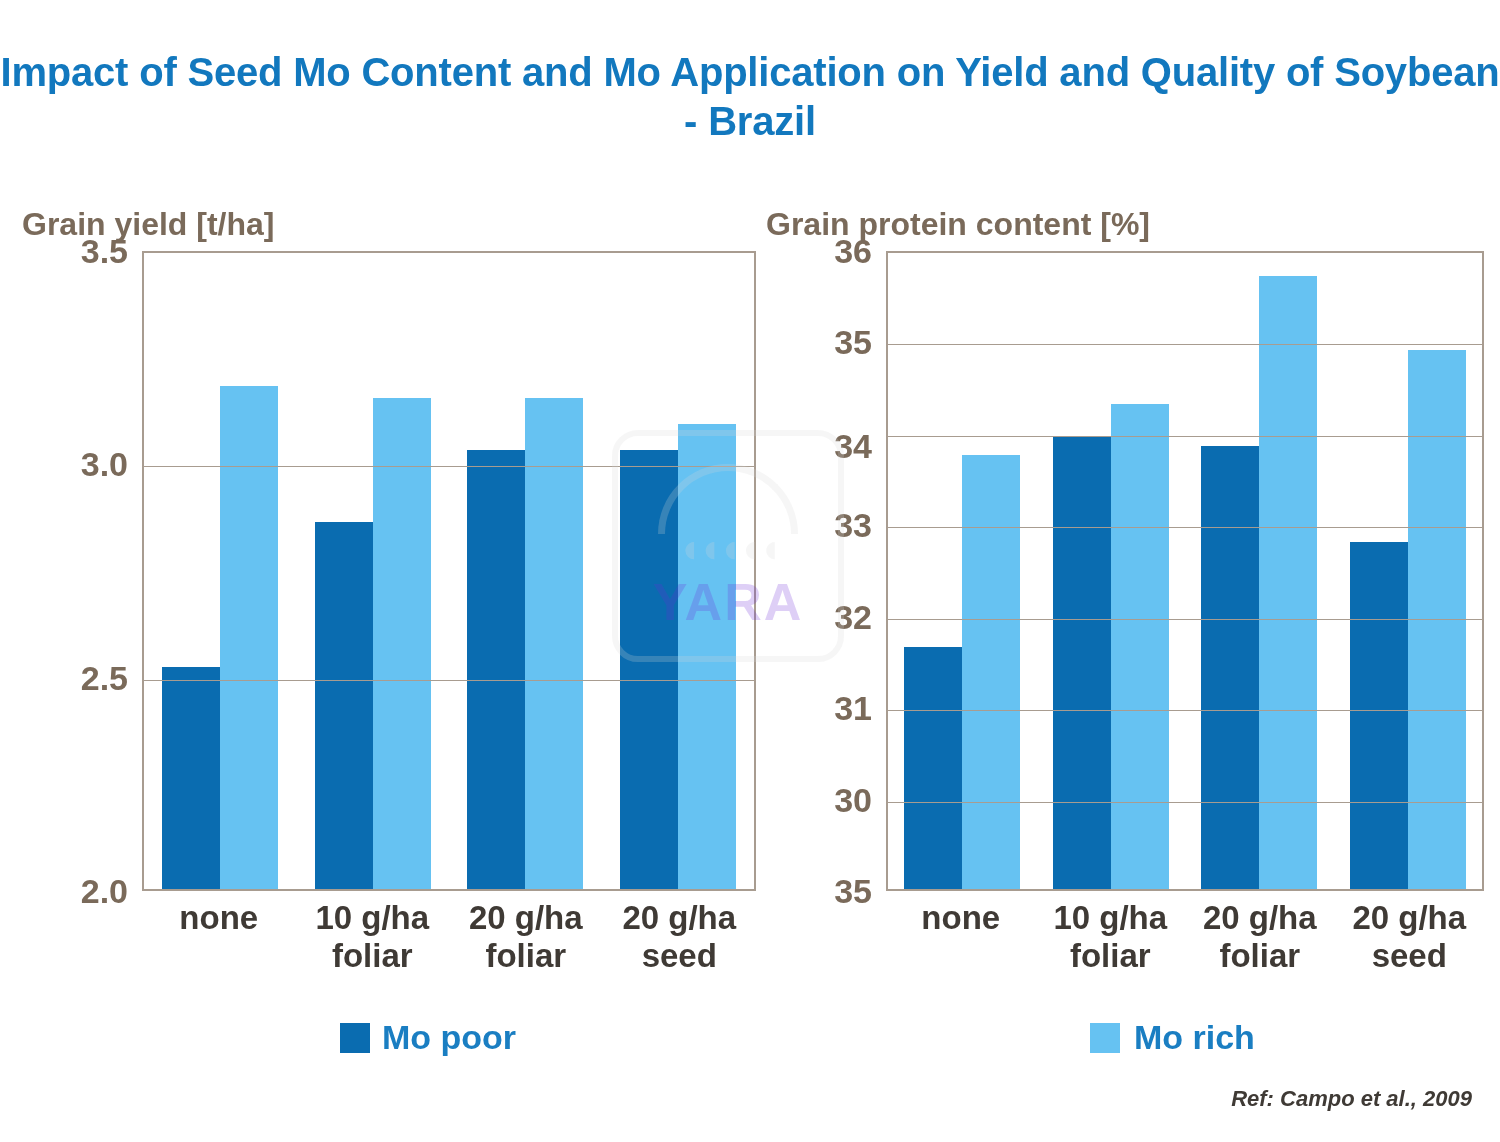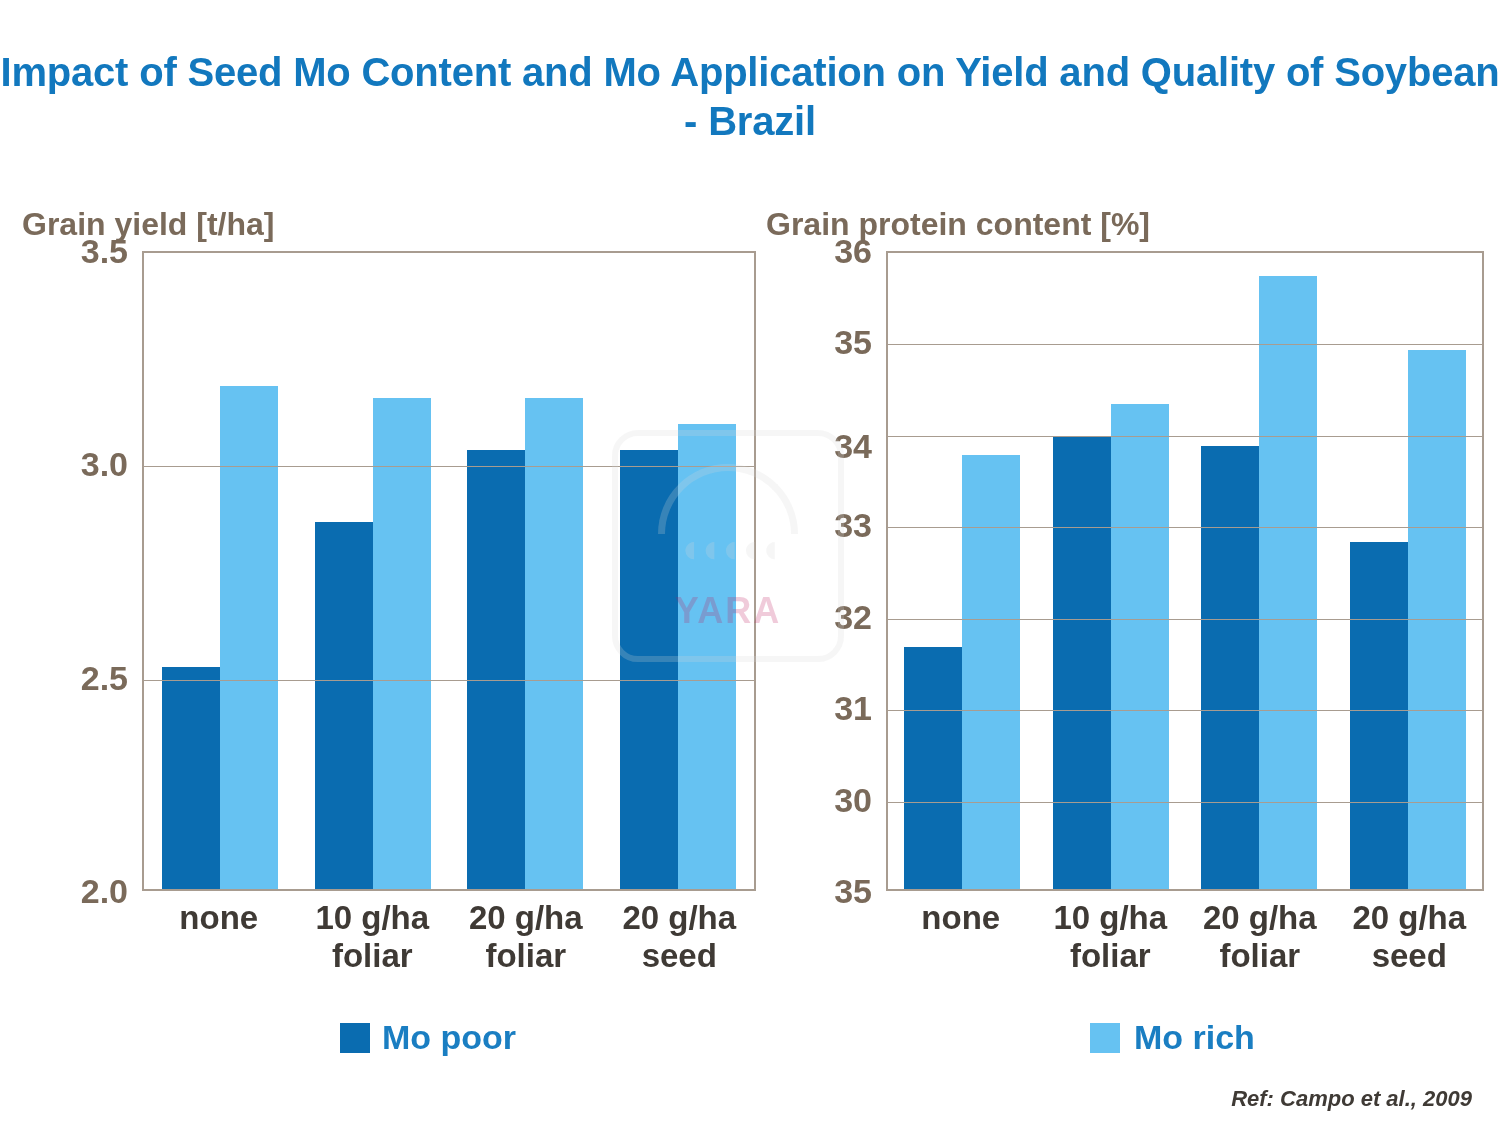--- a/index.html
+++ b/index.html
@@ -163,23 +163,23 @@
     border: 6px solid #d8d8d8;
     border-radius: 26px;
     box-sizing: border-box;
   }
   #watermark .wm-text {
     position: absolute;
     left: 0;
     bottom: 30px;
     width: 232px;
     text-align: center;
-    font-size: 36px;
-    font-weight: bold;
-    color: #be185d;
+    font-size: 52px;
+    font-weight: bold;
+    color: #6d28d9;
     letter-spacing: 2px;
   }
   #watermark .wm-dots {
     position: absolute;
     left: 0;
     top: 96px;
     width: 232px;
     text-align: center;
     font-size: 40px;
     color: #d8d8d8;

